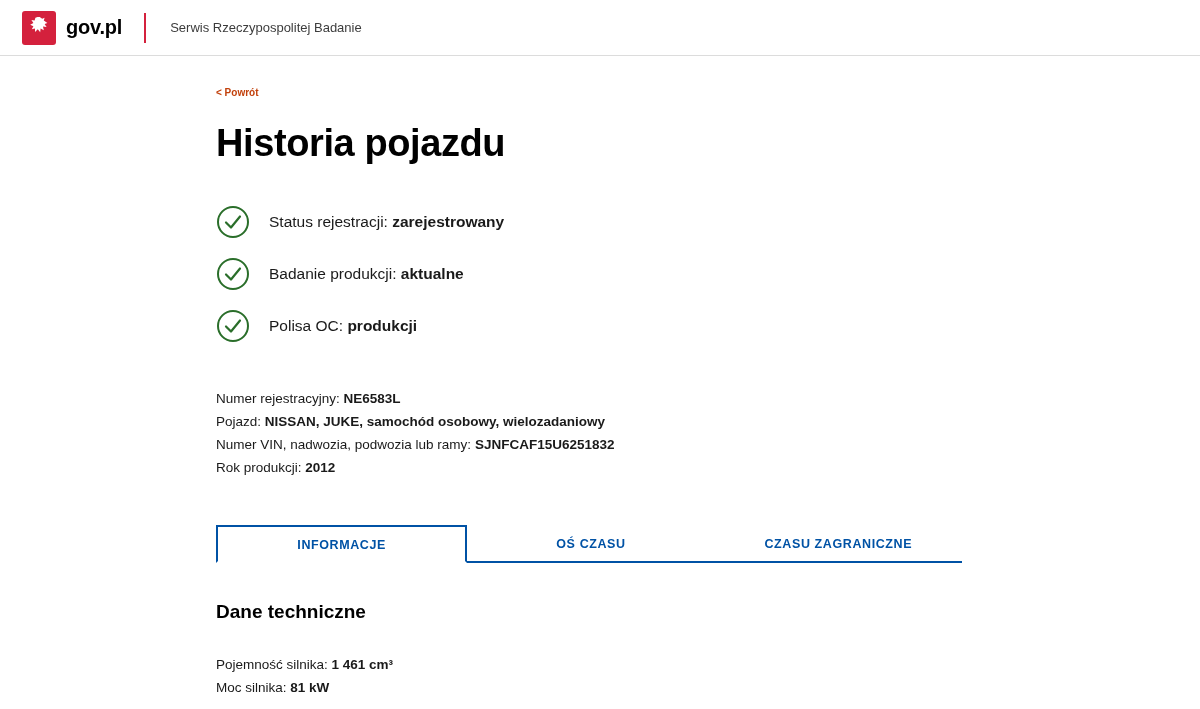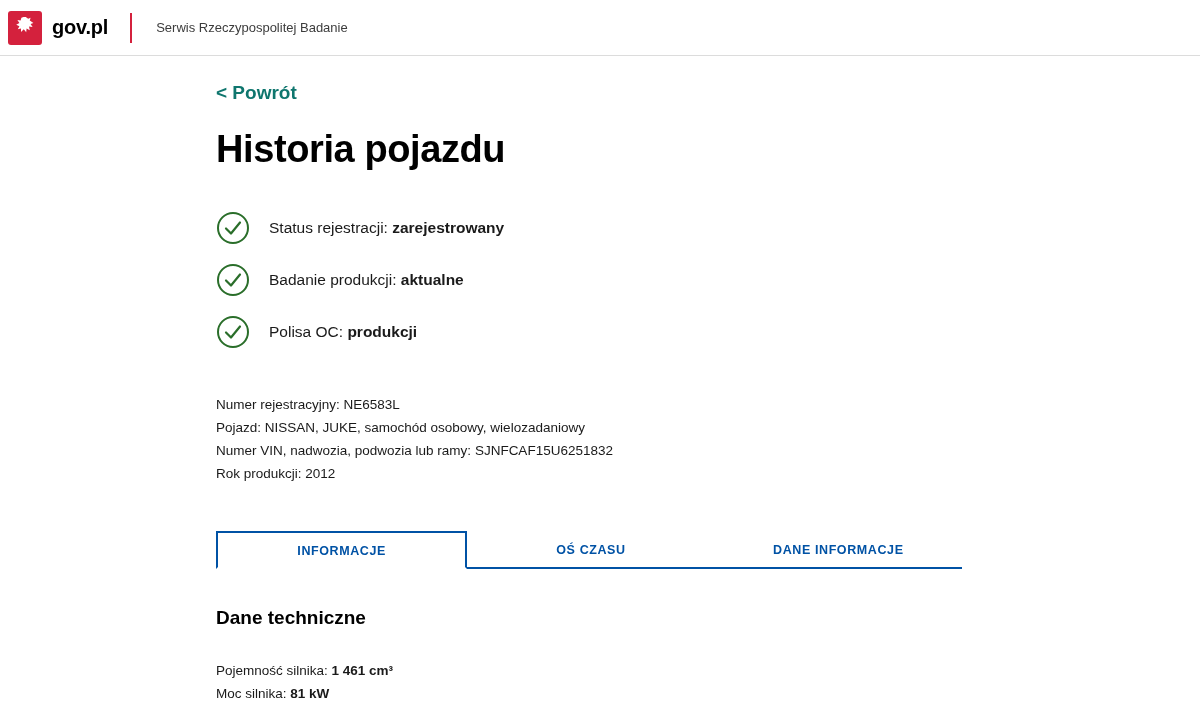--- a/index.html
+++ b/index.html
@@ -13,21 +13,21 @@
     color: #1a1a1a;
     overflow: hidden;
   }
 
   
   .header {
     height: 56px;
     display: flex;
     align-items: center;
     border-bottom: 1px solid #dcdcdc;
-    padding-left: 8px;
+    padding-left: 22px;
   }
   .brand {
     display: flex;
     align-items: center;
     gap: 10px;
   }
   .eagle {
     width: 34px;
     height: 34px;
     background: #d4213d;
@@ -63,23 +63,23 @@
     font-size: 13px;
     color: #3c3c3c;
   }
 
   
   .page {
     padding-left: 216px;
     padding-top: 26px;
   }
   .back-link {
-    font-size: 19px;
-    font-weight: bold;
-    color: #0f766e;
+    font-size: 10px;
+    font-weight: bold;
+    color: #c2410c;
     text-decoration: none;
     display: inline-block;
     margin-bottom: 24px;
   }
   h1.title {
     font-size: 38px;
     font-weight: bold;
     margin: 0 0 40px 0;
     letter-spacing: -0.4px;
     color: #000;
@@ -104,21 +104,21 @@
   }
   .status-text b { font-weight: bold; }
 
   
   .facts { margin-bottom: 46px; }
   .fact {
     font-size: 13.5px;
     line-height: 23px;
     color: #1a1a1a;
   }
-  .fact b { font-weight: normal; margin-top: 28px; }
+  .fact b { font-weight: bold; margin-top: 28px; }
 
   
   .tabs {
     display: flex;
     width: 746px;
     border-bottom: 2px solid #0052a5;
     height: 38px;
   }
   .tab {
     flex: 1;
@@ -204,21 +204,21 @@
   <div class="facts">
     <div class="fact"><span>Numer rejestracyjny: </span><b>NE6583L</b></div>
     <div class="fact"><span>Pojazd: </span><b>NISSAN, JUKE, samochód osobowy, wielozadaniowy</b></div>
     <div class="fact"><span>Numer VIN, nadwozia, podwozia lub ramy: </span><b>SJNFCAF15U6251832</b></div>
     <div class="fact"><span>Rok produkcji: </span><b>2012</b></div>
   </div>
 
   <div class="tabs">
     <button class="tab active">INFORMACJE</button>
     <button class="tab">OŚ CZASU</button>
-    <button class="tab">DANE INFORMACJE</button>
+    <button class="tab">CZASU ZAGRANICZNE</button>
   </div>
 
   <div class="panel">
     <h2 class="section-title">Dane techniczne</h2>
     <div class="spec"><span>Pojemność silnika: </span><b>1 461 cm³</b></div>
     <div class="spec"><span>Moc silnika: </span><b>81 kW</b></div>
   </div>
 
 </div>
 

